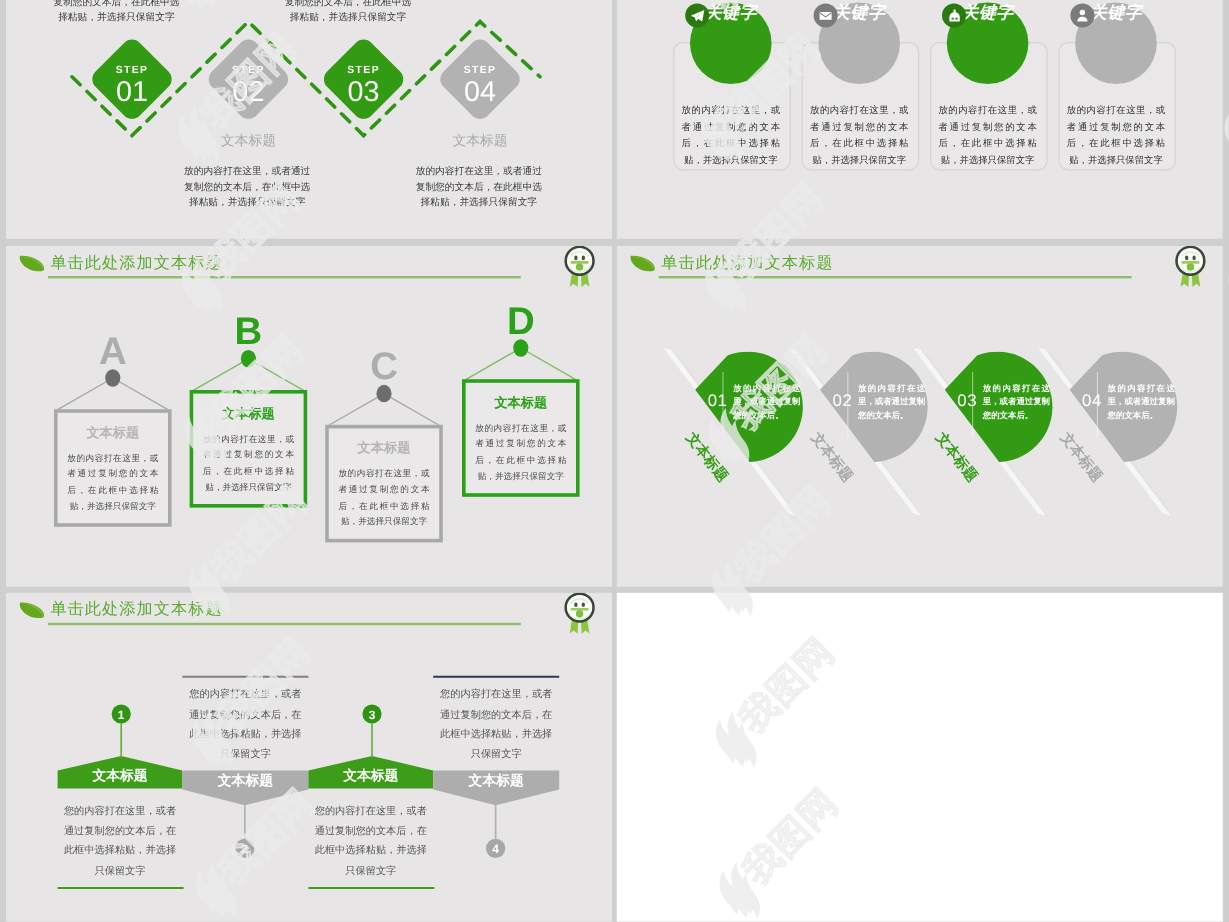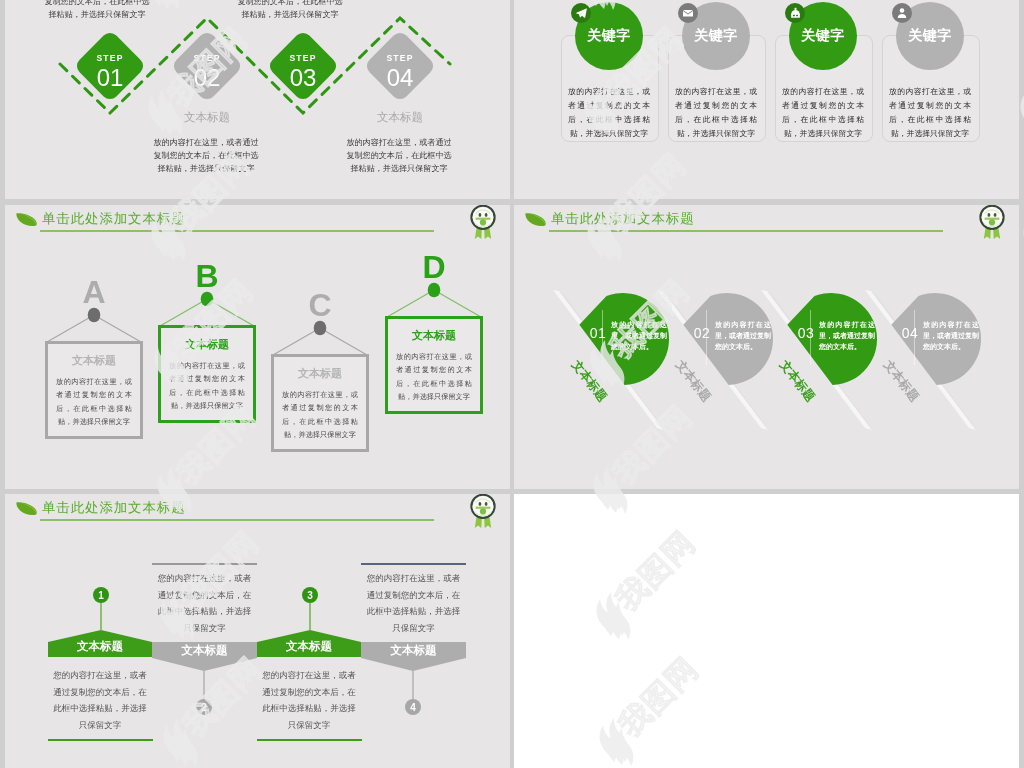--- a/index.html
+++ b/index.html
@@ -14,21 +14,21 @@
   .dia .inner{position:absolute;left:-12px;top:-12px;width:76px;height:76px;
               transform:rotate(-45deg) translateY(5.5px);display:flex;flex-direction:column;
               align-items:center;justify-content:center;color:#fff;}
   .dia .stp{font-size:8.6px;font-weight:bold;letter-spacing:1.2px;line-height:1;margin-bottom:4px;}
   .dia .num{font-size:24px;font-weight:400;line-height:1;}
   .s1 .cap{position:absolute;text-align:center;color:#a9a9a9;font-size:11.5px;}
   .s1 .body{position:absolute;text-align:center;color:#3b3b3b;font-size:8.1px;line-height:1.62;}
 
   
   .kwcard{position:absolute;width:96px;height:105px;border:1px solid #d5d3d4;border-radius:8px;background:#e9e7e8;}
-  .kwcircle{position:absolute;width:68px;height:68px;border-radius:50%;display:flex;align-items:center;justify-content:center;z-index:4;}
+  .kwcircle{position:absolute;width:68px;height:68px;border-radius:50%;display:flex;justify-content:center;z-index:4;font-style:italic;}
   .kwtxt{color:#fff;font-size:14px;font-weight:bold;letter-spacing:.5px;}
   .kwicon{position:absolute;width:20px;height:20px;border-radius:50%;display:flex;align-items:center;justify-content:center;z-index:5;}
   .kwbody{position:absolute;width:82px;color:#2f2f2f;font-size:7.8px;line-height:1.8;text-align:justify;text-align-last:center;z-index:6;}
 
   
   .hdr{position:absolute;left:0;top:0;width:100%;height:40px;}
   .leaf{position:absolute;left:11px;top:6px;}
   .htitle{position:absolute;left:37px;top:5px;color:#5aab2e;font-size:13.5px;letter-spacing:.85px;}
   .hline{position:absolute;left:34.5px;top:25px;width:394px;height:2px;background:#8cbf6a;}
   .badge{position:absolute;left:463px;top:-1px;}

